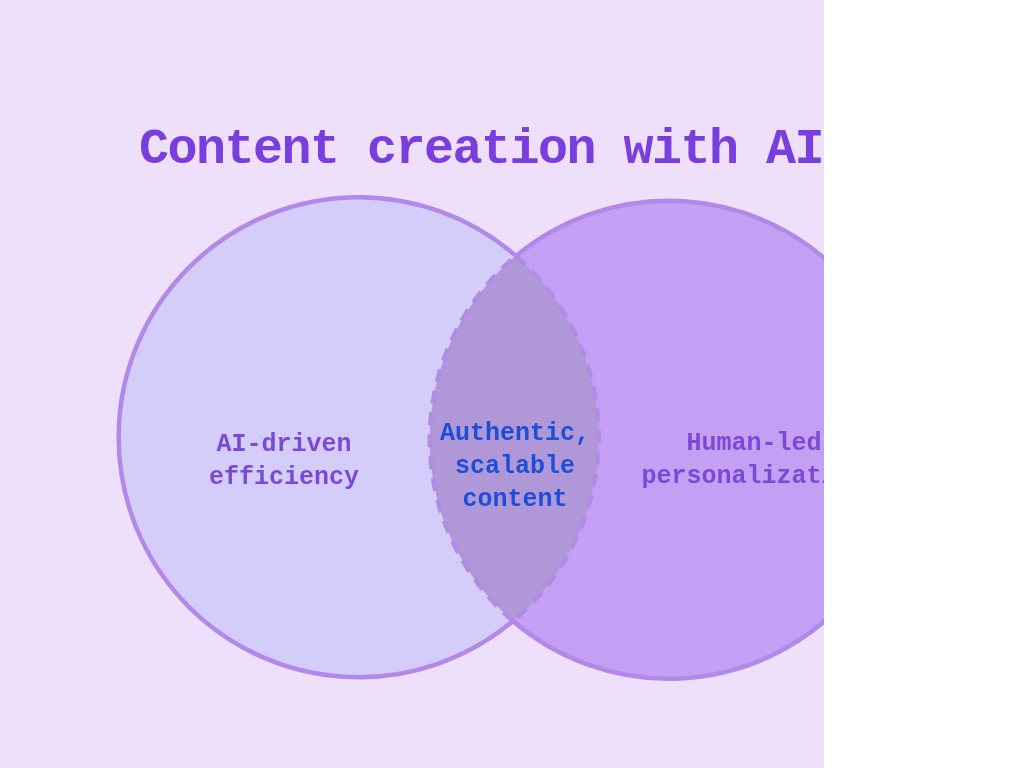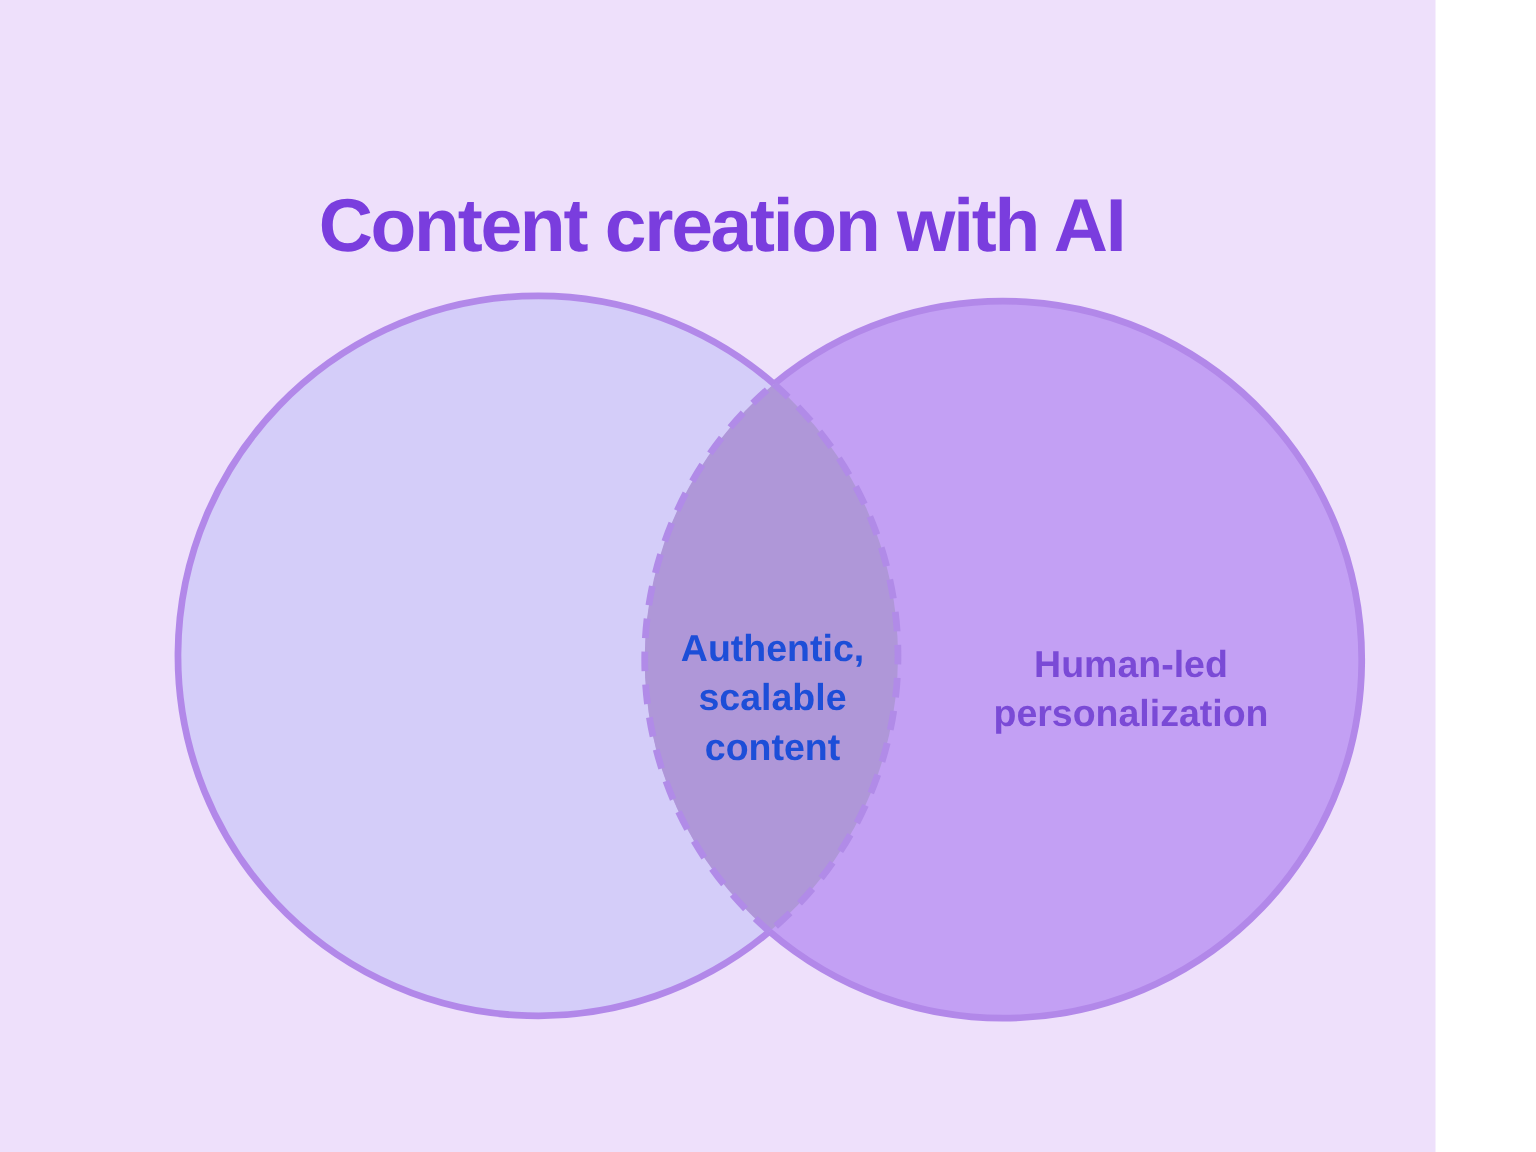--- a/index.html
+++ b/index.html
@@ -1,22 +1,22 @@
 <!DOCTYPE html>
 <html><head>
 <meta charset="utf-8">
 <style>
   html, body { margin: 0; padding: 0; }
   .canvas {
     position: relative;
-    width: 957px;
+    width: 824px;
     height: 768px;
     background: #EEE0FB;
     overflow: hidden;
-    font-family: Liberation Sans, sans-serif;
+    font-family: Liberation Mono, monospace;
   }
   .page-title {
     position: absolute;
     top: 90px;
     left: 481px;
     transform: translateX(-50%);
     font-size: 50px;
     line-height: 52px;
     font-weight: 800;
     letter-spacing: -1.5px;
@@ -69,20 +69,22 @@
 
     <path class="solid-arc" d="M 516 256 A 240 240 0 1 0 513 621"></path>
 
     <path class="solid-arc" d="M 516 256 A 239 239 0 1 1 513 621"></path>
 
     <path class="dashed-arc" d="M 516 256 A 240 240 0 0 1 513 621"></path>
 
     <path class="dashed-arc" d="M 513 621 A 239 239 0 0 1 516 256"></path>
   </svg>
 
+  <div class="venn-label left">AI-driven
+efficiency</div>
 
   <div class="venn-label center">Authentic,
 scalable
 content</div>
 
   <div class="venn-label right">Human-led
 personalization</div>
 
 </div>
 

